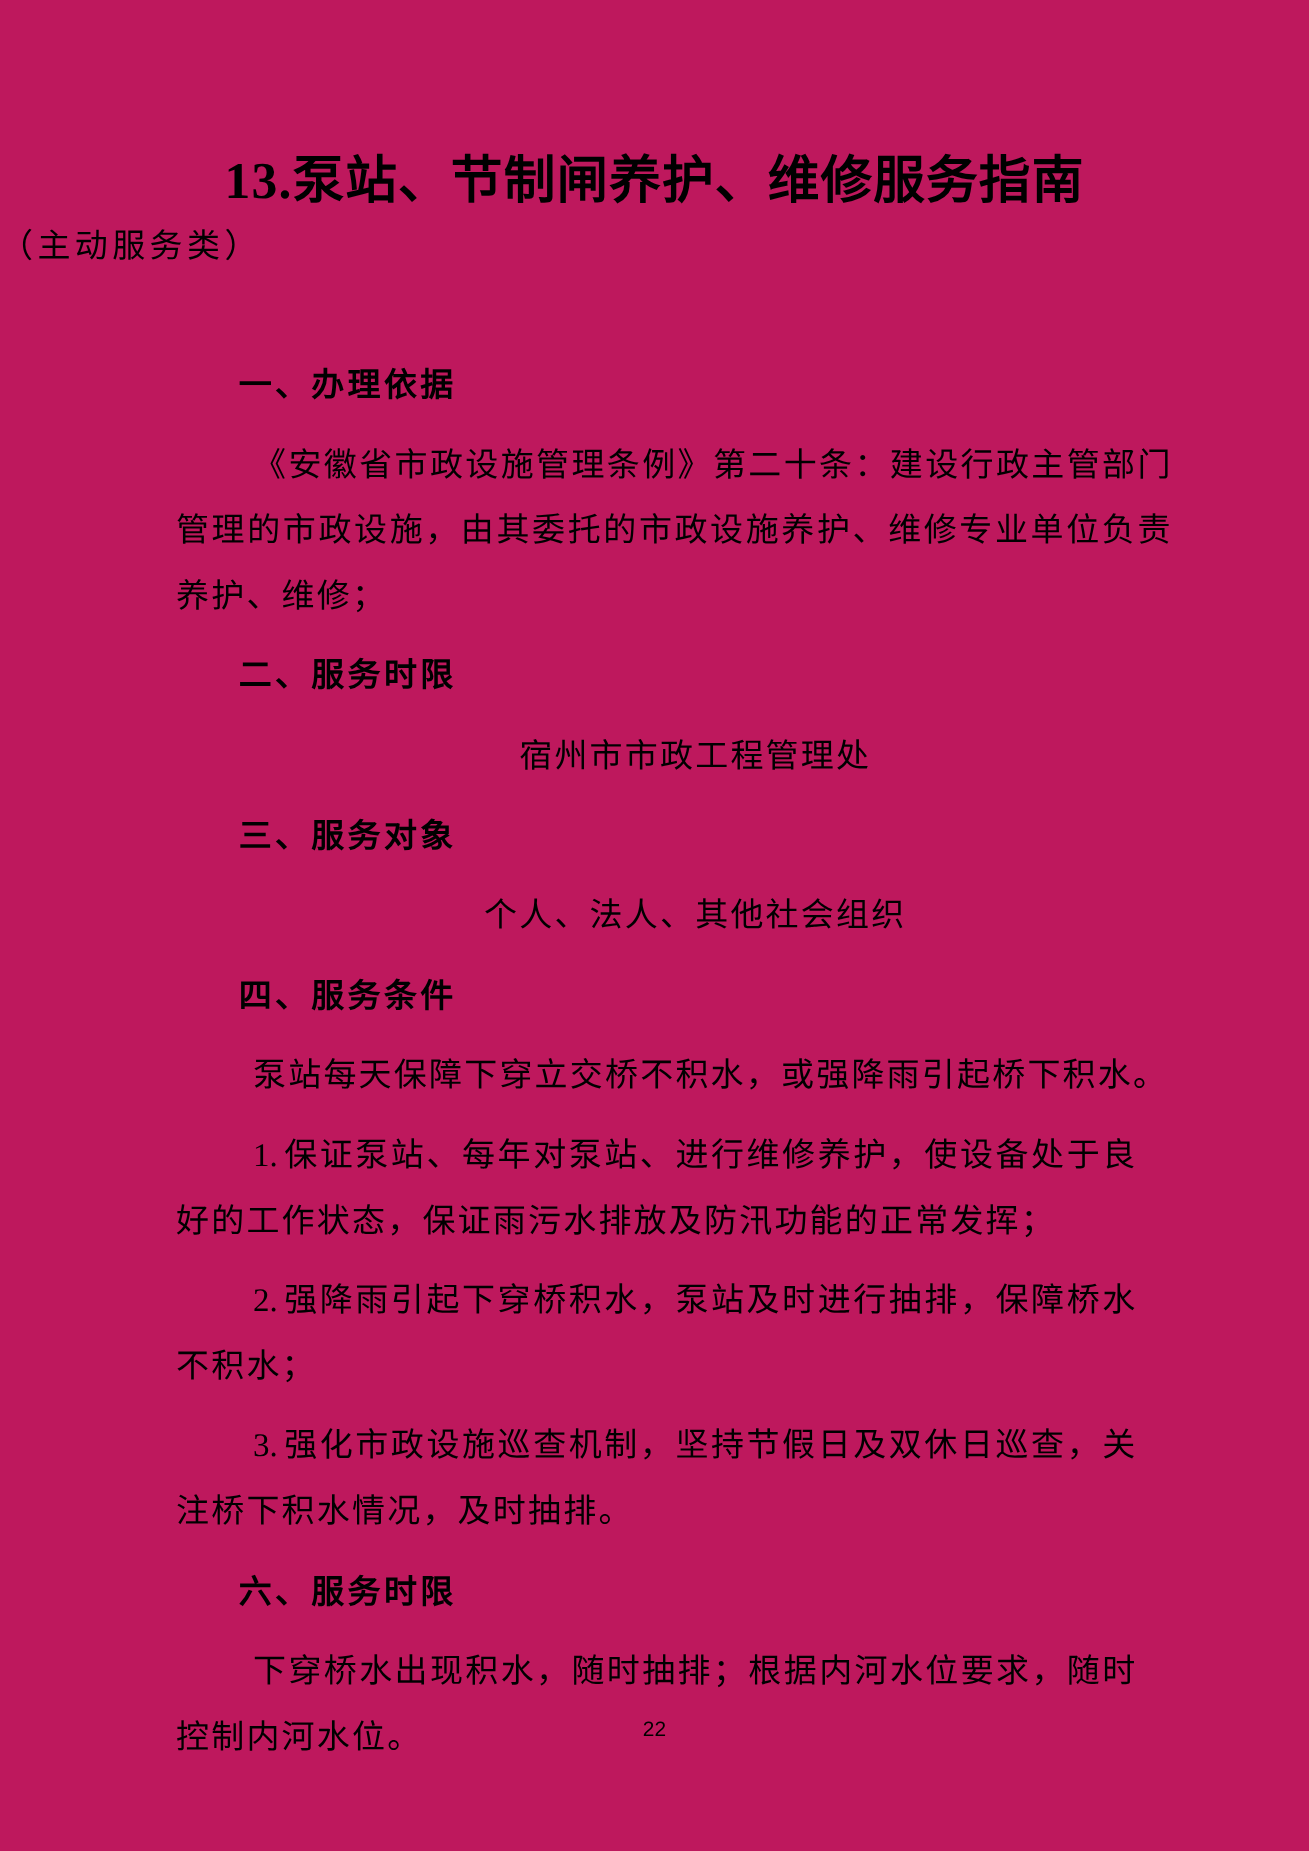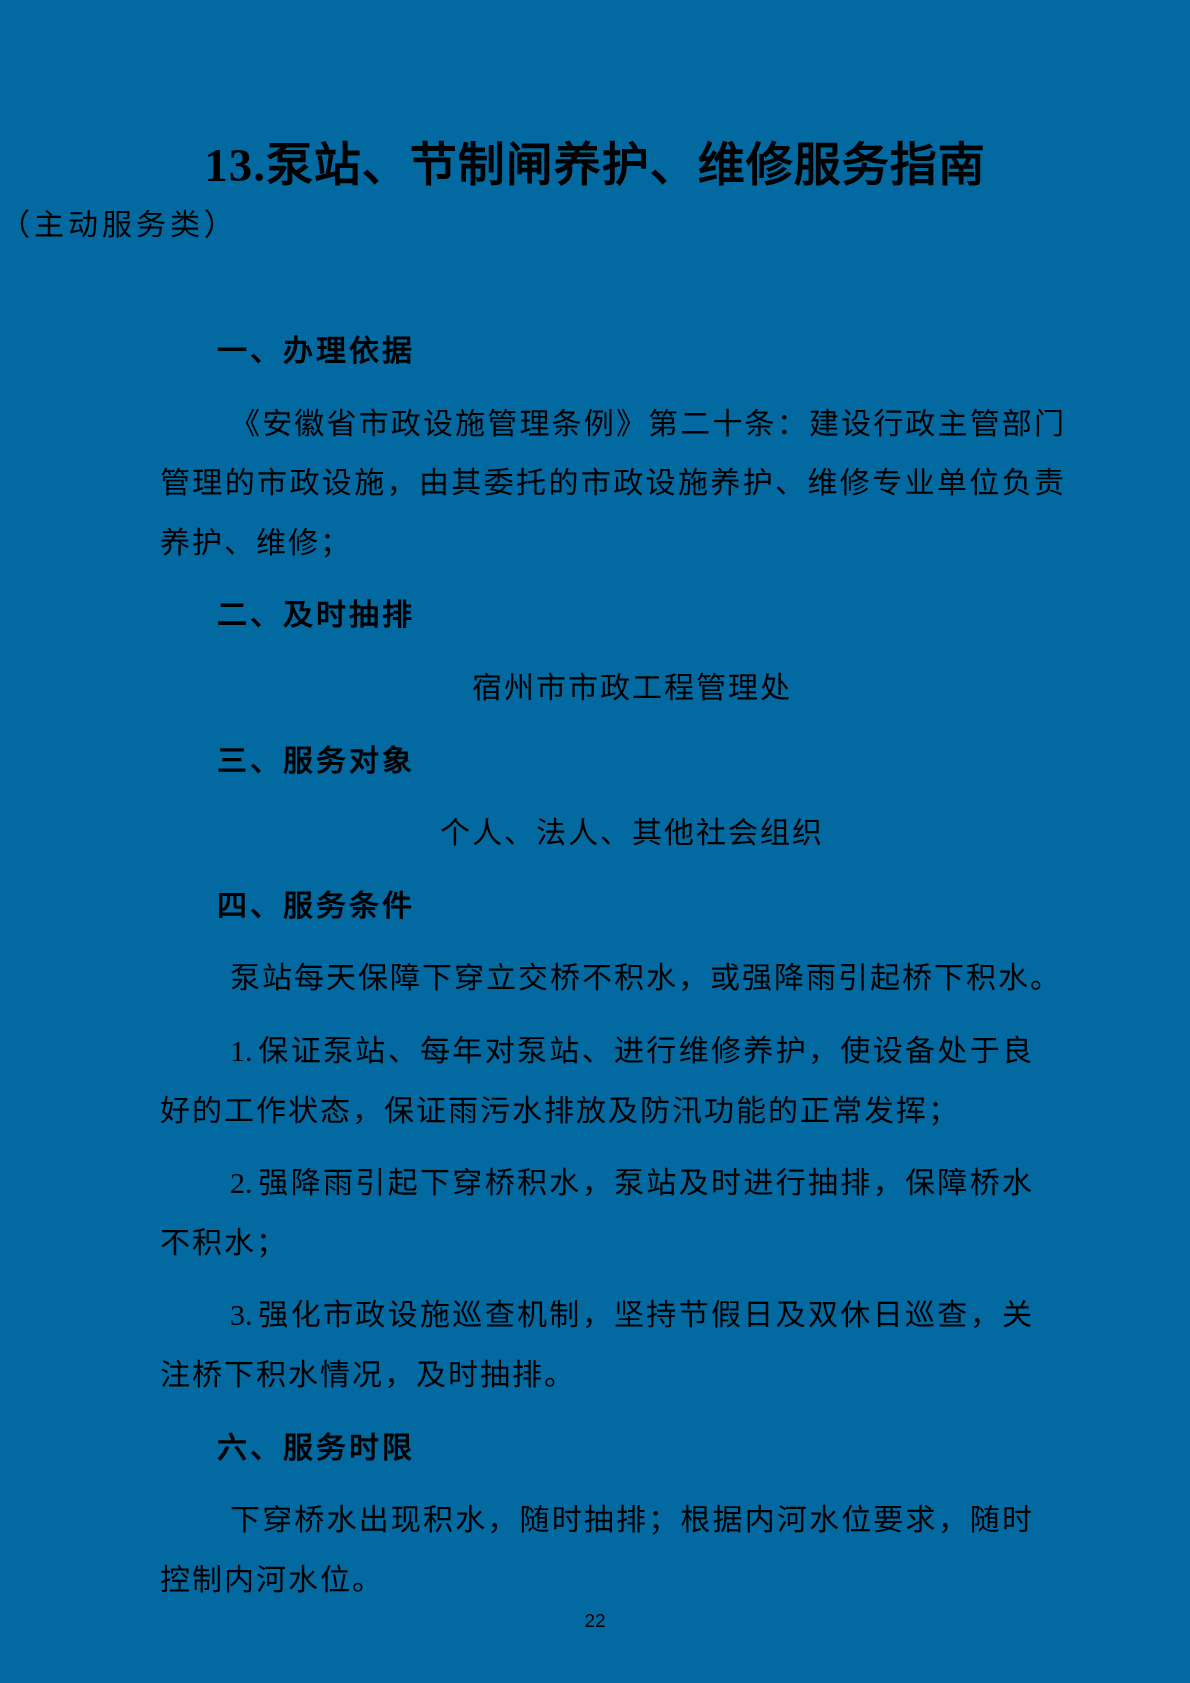--- a/index.html
+++ b/index.html
@@ -1,20 +1,20 @@
 <!DOCTYPE html>
 <html lang="zh-CN"><head>
 <meta charset="utf-8">
 <style>
   html, body { margin: 0; padding: 0; background: #ffffff; }
   .page {
     position: relative;
     width: 1190px;
     height: 1683px;
-    background: #0369a1;
+    background: #be185d;
     color: #000000;
     font-family: "Liberation Serif", "DejaVu Serif", serif;
     overflow: hidden;
   }
   .doc-title {
     position: absolute;
     top: 130px;
     left: 0;
     width: 100%;
     text-align: center;
@@ -70,38 +70,37 @@
   }
   .page-number {
     position: absolute;
     top: 1561px;
     left: 0;
     width: 100%;
     text-align: center;
     font-family: "Liberation Sans", "DejaVu Sans", sans-serif;
     font-size: 19px;
     line-height: 24px;
-    margin-top: 48px;
   }
 </style>
 </head>
 <body>
 
 <div class="page">
 
   <h1 class="doc-title">13.泵站、节制闸养护、维修服务指南</h1>
 
   <div class="doc-subtitle">（主动服务类）</div>
 
   <div class="doc-body">
 
     <h2>一、办理依据</h2>
     <p class="wide">《安徽省市政设施管理条例》第二十条：建设行政主管部门管理的市政设施，由其委托的市政设施养护、维修专业单位负责养护、维修；</p>
 
-    <h2>二、及时抽排</h2>
+    <h2>二、服务时限</h2>
     <p class="single">宿州市市政工程管理处</p>
 
     <h2>三、服务对象</h2>
     <p class="single">个人、法人、其他社会组织</p>
 
     <h2>四、服务条件</h2>
     <p class="single">泵站每天保障下穿立交桥不积水，或强降雨引起桥下积水。</p>
 
     <p><span class="item-num">1.</span><span>保证泵站、每年对泵站、进行维修养护，使设备处于良好的工作状态，保证雨污水排放及防汛功能的正常发挥；</span></p>
     <p><span class="item-num">2.</span><span>强降雨引起下穿桥积水，泵站及时进行抽排，保障桥水不积水；</span></p>

